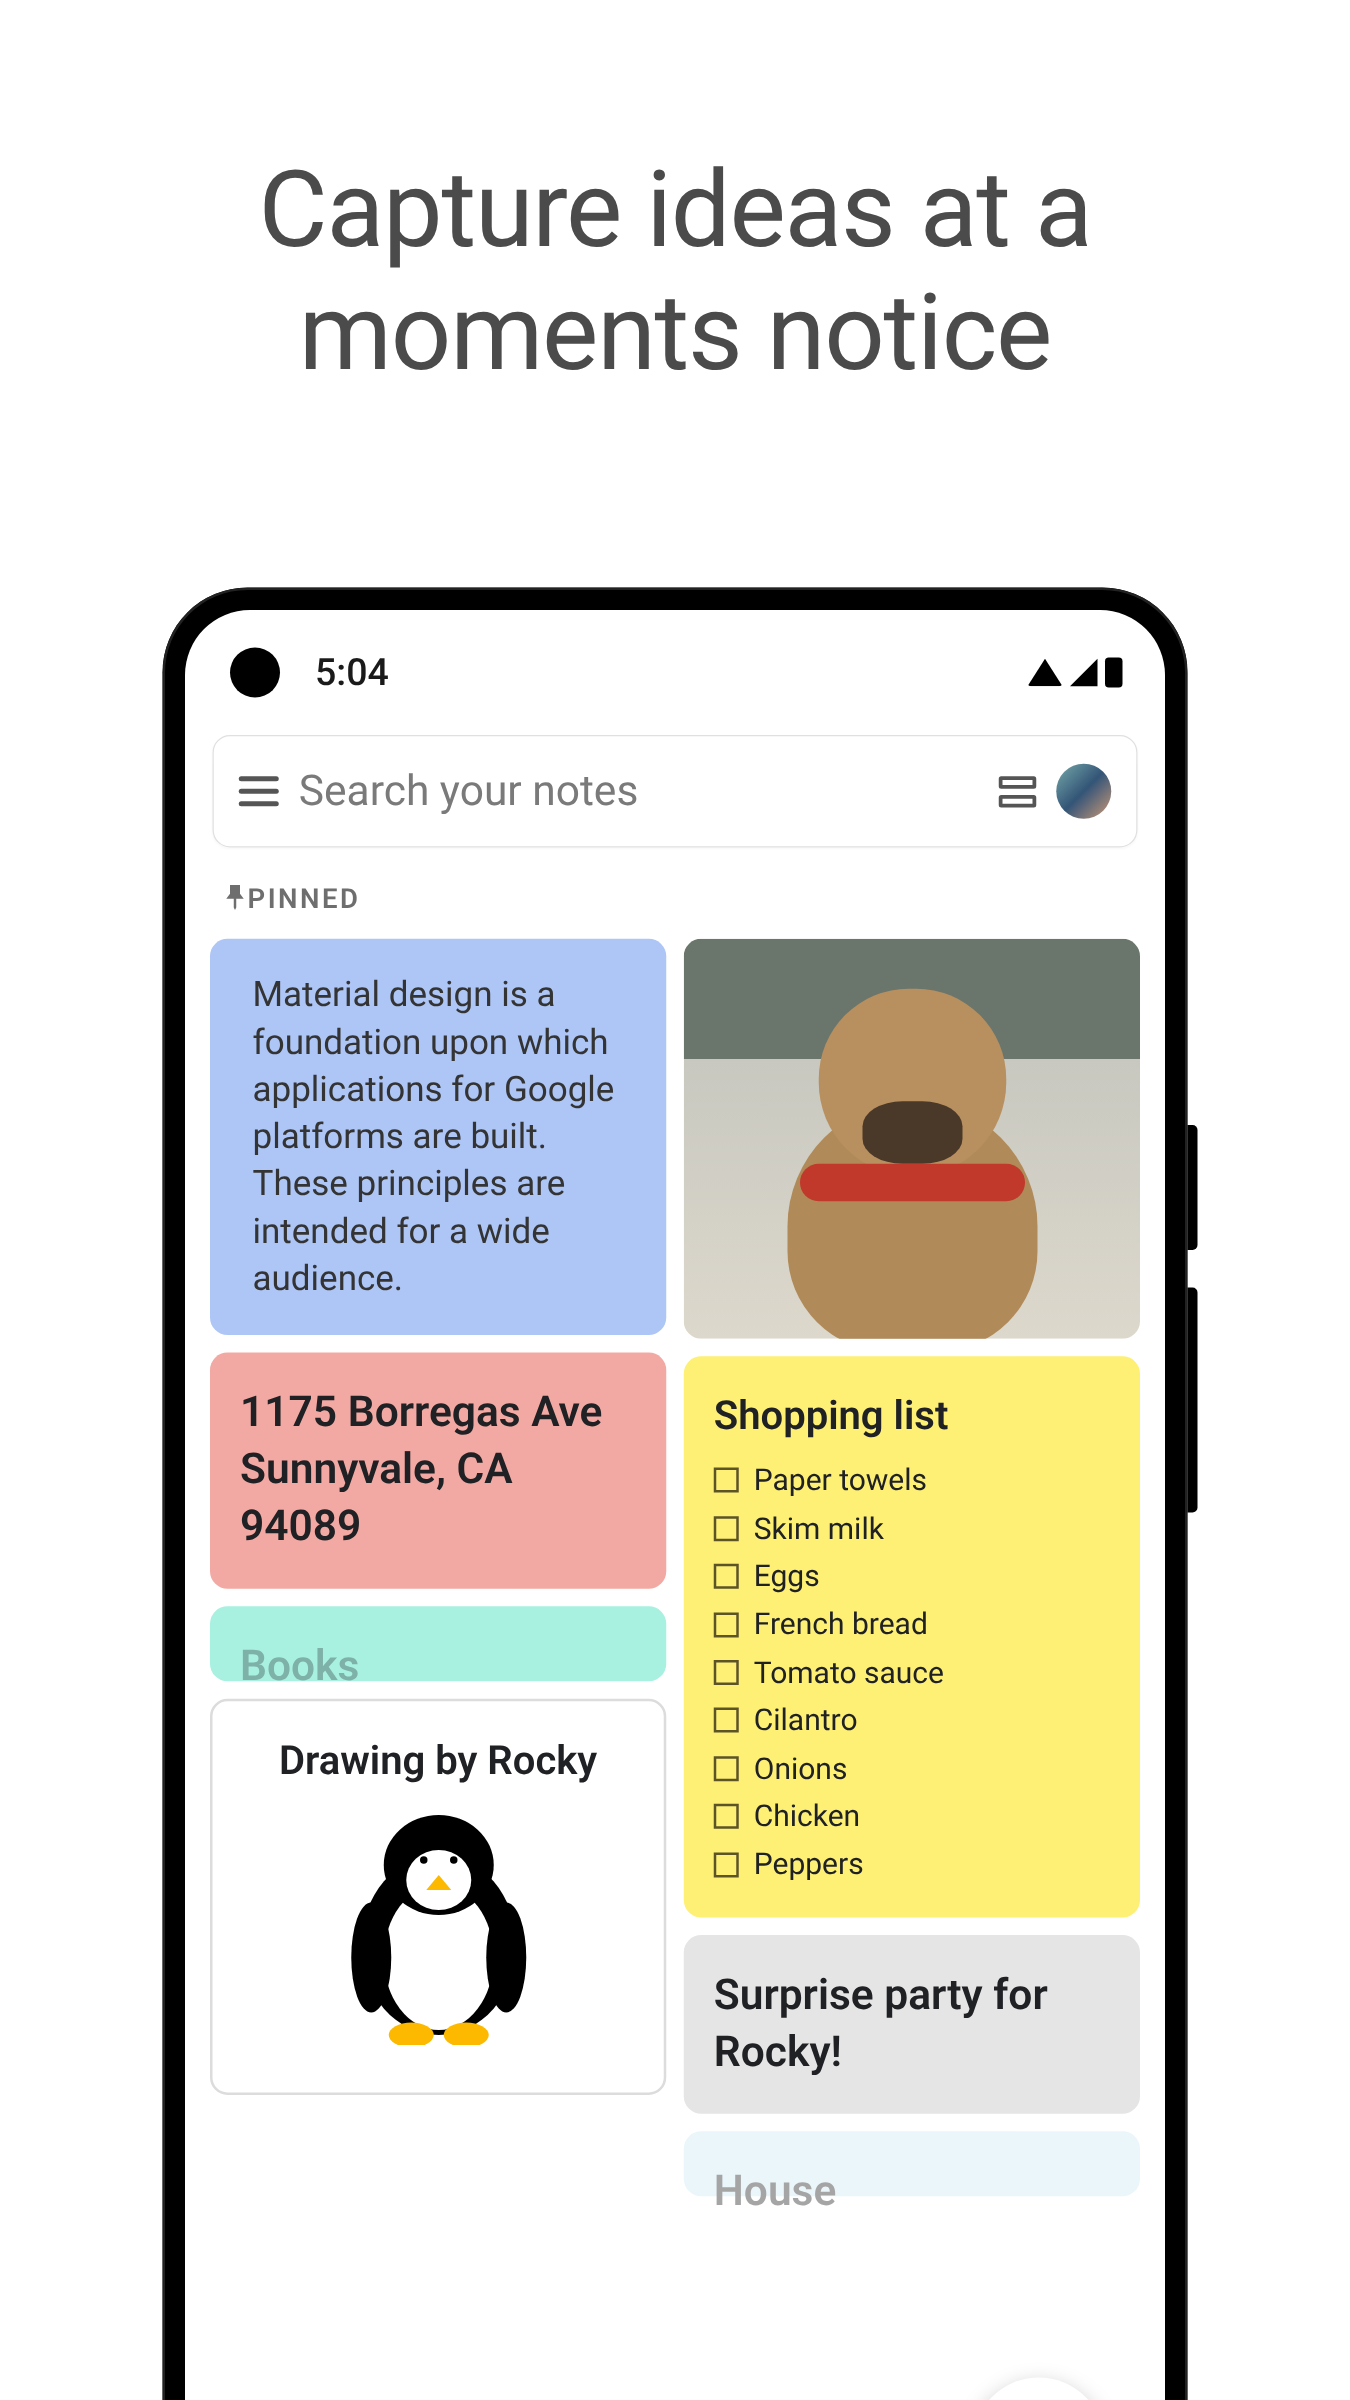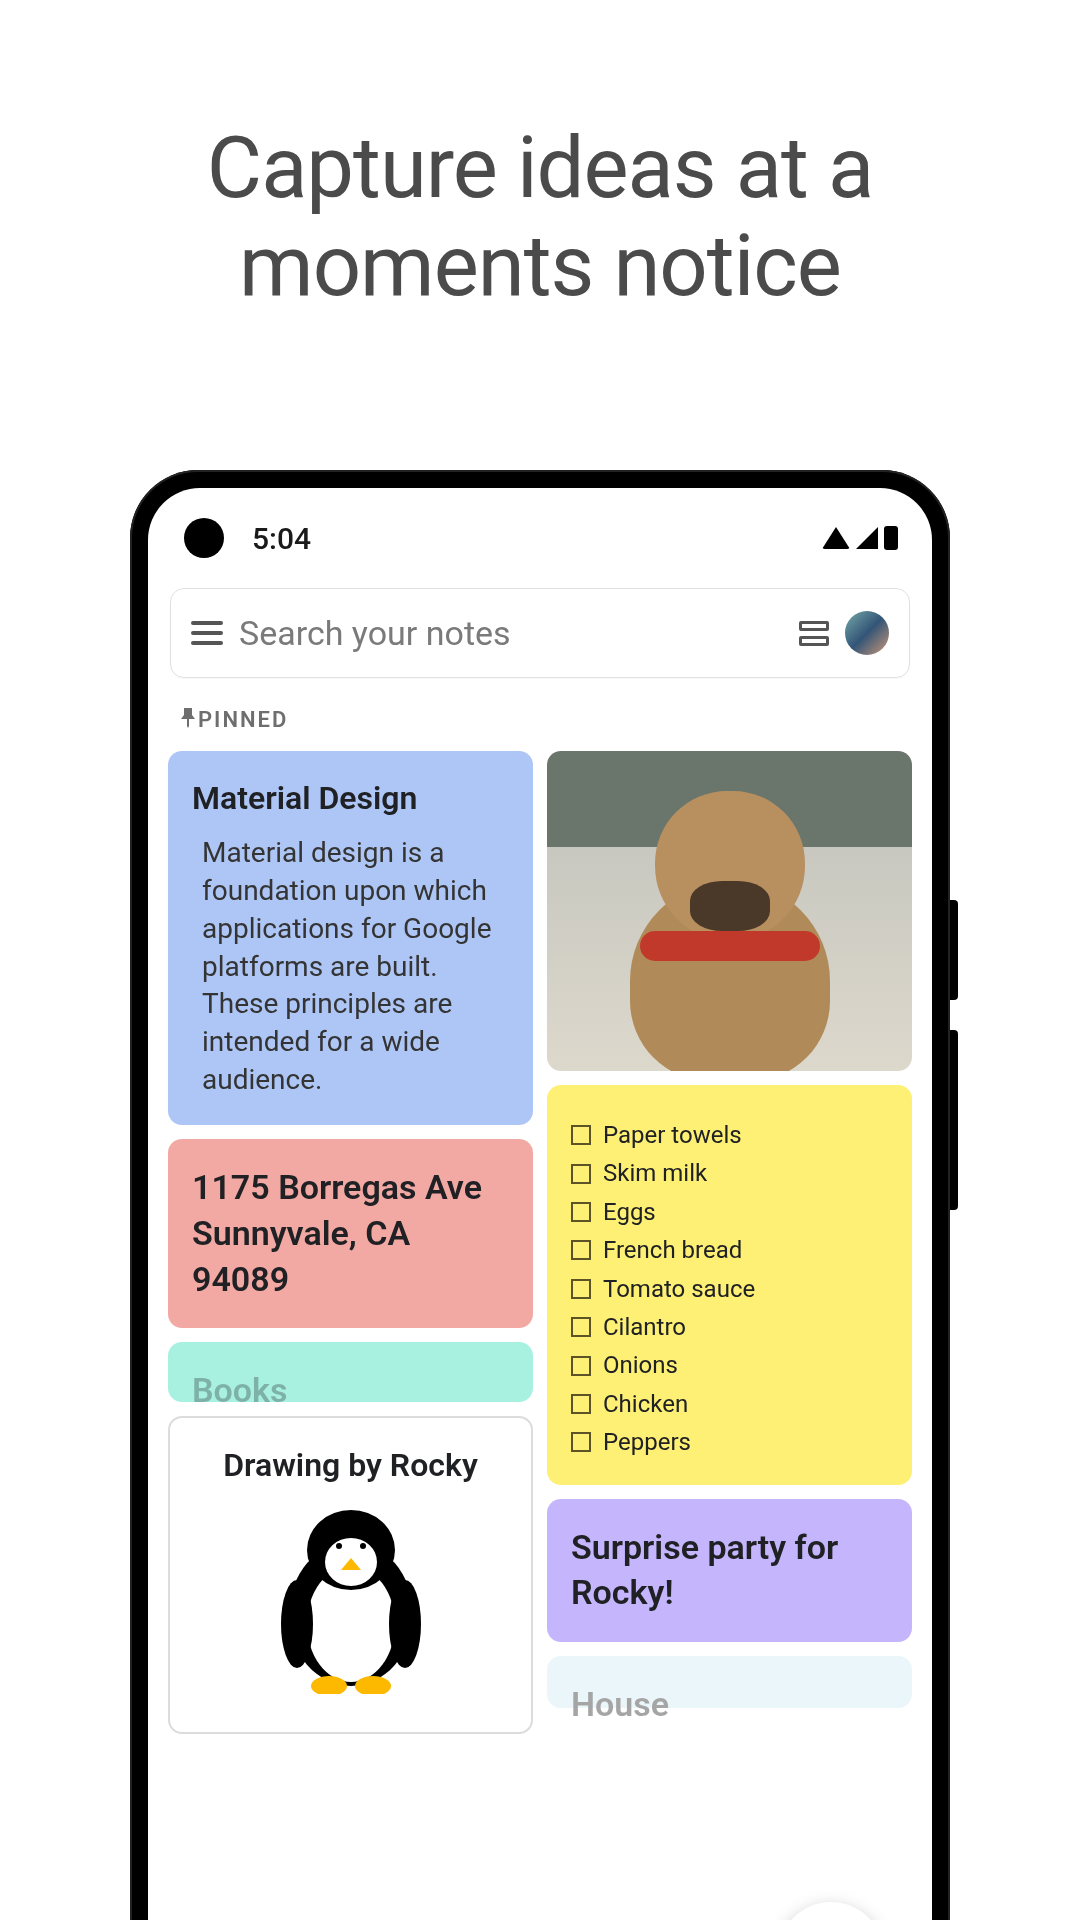--- a/index.html
+++ b/index.html
@@ -100,21 +100,21 @@
   border-radius:14px;
   padding:26px 24px;
   font-size:24px;
   line-height:1.35;
 }
 .note.blue { background:#aec6f6;}
 .note.pink { background:#f3a9a3;}
 .note.white { background:#fff;border:2px solid #dcdcdc;}
 .note.teal { background:#a8f1e1;}
 .note.yellow { background:#fdf074;}
-.note.orange { background:#c4b5fd;}
+.note.orange { background:#e5e5e5;}
 .note.lightblue { background:#cce9f3;}
 .note.imgcard { padding:0; overflow:hidden; height:320px;}
 .note-title { font-size:32px;font-weight:600;color:#202124;margin-bottom:14px;}
 .note-title-only { font-size:34px;font-weight:600;color:#202124;line-height:1.35;}
 .note-body { color:#343434;font-size:28px;margin-left:10px;}
 .checklist { display:flex;flex-direction:column;gap:6px;margin-top:8px;}
 .check-item { display:flex;align-items:center;gap:12px;font-size:24px;color:#202124;}
 .checkbox { width:20px;height:20px;border:2.5px solid #5c5327;flex-shrink:0;}
 .drawing-area { display:flex;justify-content:center;padding:12px 0;}
 
@@ -171,21 +171,20 @@
         <svg width="20" height="22" viewBox="0 0 20 22">
             <path d="M6 2v7l-3 4h6v7l1 2 1-2v-7h6l-3-4V2z" fill="#6e6e6e"></path>
           </svg>
       </span>
       <span class="section-label">PINNED</span>
     </div>
 
     <div class="notes-grid">
       <div class="col">
         <div class="note blue">
-          <div class="note-title">Material Design</div>
           <div class="note-body">Material design is a foundation upon which applications for Google platforms are built. These principles are intended for a wide audience.</div>
         </div>
         <div class="note pink">
           <div class="note-title-only">1175 Borregas Ave Sunnyvale, CA 94089</div>
         </div>
         <div class="note teal" style="height:60px;">
           <div class="note-title-only" style="opacity:0.3">Books</div>
         </div>
         <div class="note white">
           <div class="note-title" style="text-align:center;margin-bottom:4px;">Drawing by Rocky</div>
@@ -210,20 +209,21 @@
       <div class="col">
         <div class="note imgcard">
           <div class="dog-img">
             <div class="dog-body"></div>
             <div class="dog-head"></div>
             <div class="dog-snout"></div>
             <div class="dog-collar"></div>
           </div>
         </div>
         <div class="note yellow">
+          <div class="note-title">Shopping list</div>
           <div class="checklist" id="checklist">
               <div class="check-item">
                 <span class="checkbox"></span>
                 <span>Paper towels</span>
               </div>
               <div class="check-item">
                 <span class="checkbox"></span>
                 <span>Skim milk</span>
               </div>
               <div class="check-item">

